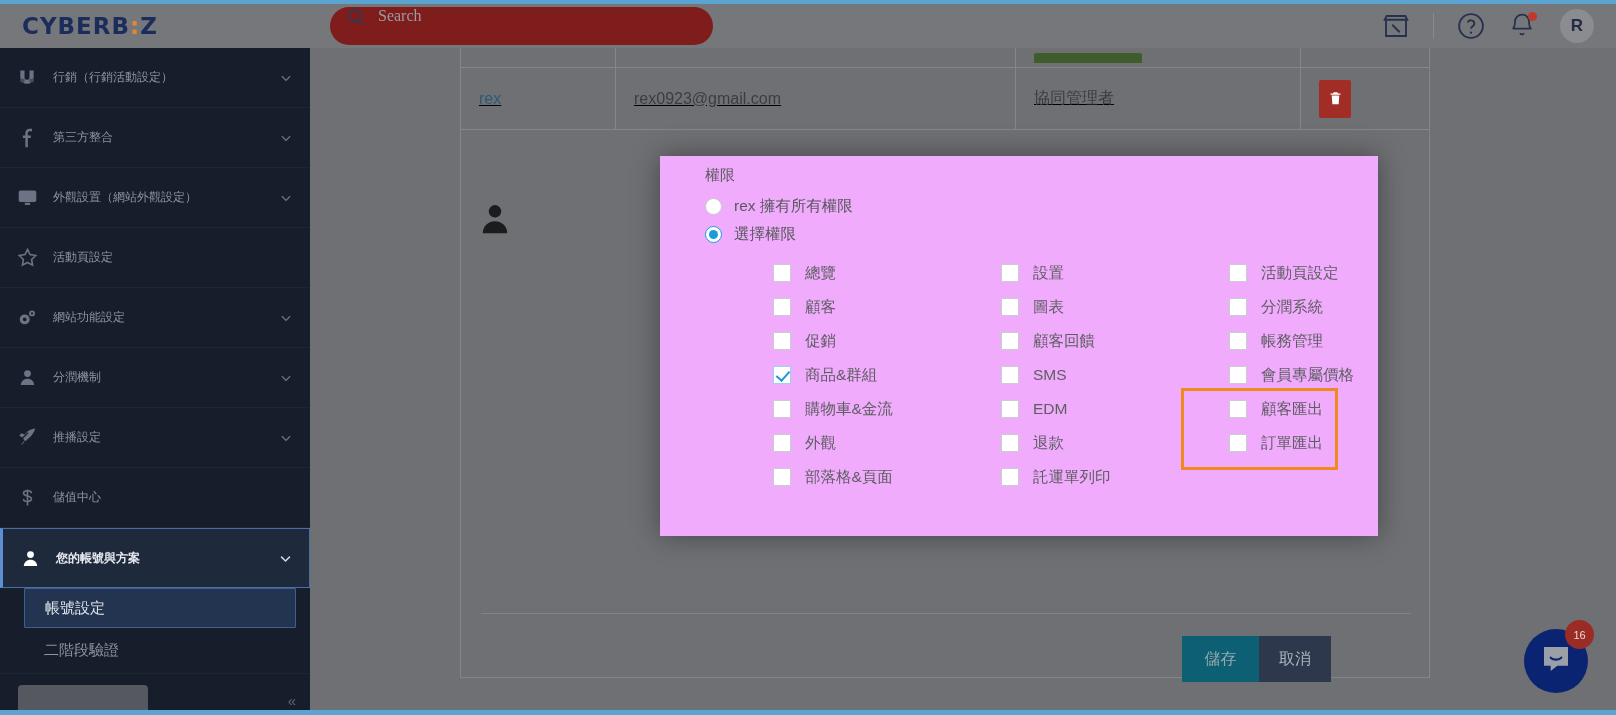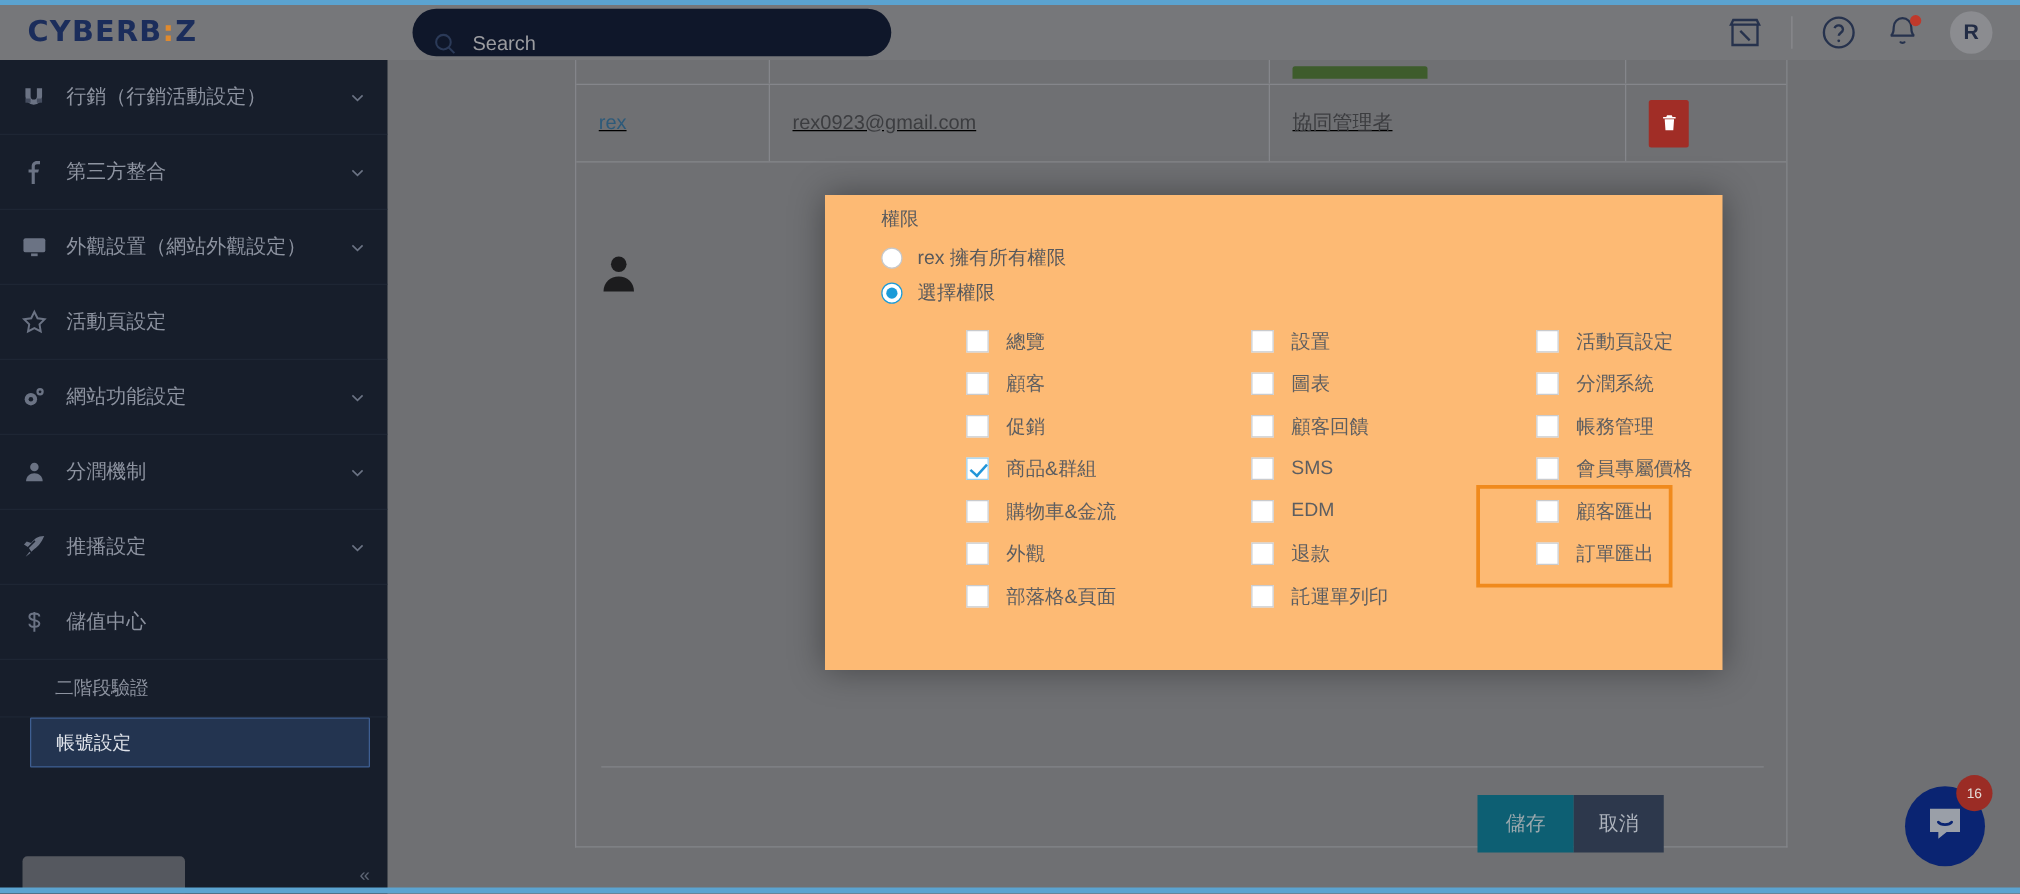--- a/index.html
+++ b/index.html
@@ -17,43 +17,43 @@
 
   
   .header {
     position: absolute; left: 0; top: 4px; width: 1616px; height: 44px;
     background: #76777a; z-index: 40; display: flex; align-items: center;
   }
   .logo-wrap { width: 320px; height: 44px; display: flex; align-items: center; padding-left: 22px; }
   .logo { font-size: 23px; font-weight: 700; letter-spacing: 1px; color: #1b2d5b; line-height: 1; font-family: "DejaVu Sans", sans-serif; }
   .logo .dots { color: #e08a2e; }
   .search-box {
-    width: 383px; height: 38px; background: #0f172a; border-radius: 19px;
-    display: flex; align-items: flex-end; padding: 0 16px; margin-left: 10px;
+    width: 383px; height: 38px; background: #7f1d1d; border-radius: 19px;
+    display: flex; align-items: flex-start; padding: 0 16px; margin-left: 10px; font-family: Liberation Serif, serif;
   }
   .search-icon { width: 20px; height: 20px; flex: 0 0 20px; margin-right: 12px; }
   .search-placeholder { color: #9b9ca0; font-size: 16px; }
   .header-right { margin-left: auto; display: flex; align-items: center; gap: 22px; padding-right: 22px; }
   .hdr-icon { width: 30px; height: 30px; position: relative; cursor: pointer; }
   .hdr-sep { width: 1px; height: 26px; background: #8a8b8e; }
   .bell-dot { position: absolute; right: 1px; top: 1px; width: 9px; height: 9px; border-radius: 50%; background: #c0392b; }
   .avatar {
     width: 34px; height: 34px; border-radius: 50%; background: #8b8c90;
     color: #222c45; display: flex; align-items: center; justify-content: center;
     font-size: 17px; font-weight: 600;
   }
 
   
   .sidebar {
     position: absolute; left: 0; top: 48px; width: 310px; height: 667px;
     background: #171e2b; z-index: 30; overflow: hidden;
   }
   .side-item {
     height: 60px; display: flex; align-items: center; padding: 0 16px 0 14px;
-    border-bottom: 1px solid #1e2634; color: #8d93a0; font-size: 16px; cursor: pointer;
+    border-bottom: 1px solid #1e2634; color: #8d93a0; font-size: 12px; cursor: pointer;
     position: relative;
   }
   .side-item .ico { width: 26px; flex: 0 0 26px; display: flex; align-items: center; justify-content: center; margin-right: 13px; }
   .side-item .lbl { flex: 1; white-space: nowrap; }
   .side-item .chev { width: 16px; flex: 0 0 16px; display: flex; align-items: center; justify-content: center; }
   .side-item.active {
     background: #1e293c; color: #e8eaf0; font-weight: 700;
     border: 1px solid #4a6fa5; border-left: 3px solid #5b8fd4;
   }
   .side-item.active .ico svg { fill: #ffffff; }
@@ -92,21 +92,21 @@
   }
   .green-badge { width: 108px; height: 10px; background: #3e5c2c; border-radius: 2px 2px 0 0; }
 
   
   .person-row { position: absolute; left: 151px; top: 132px; width: 968px; height: 400px; }
   .person-ico { position: absolute; left: 17px; top: 20px; }
 
   
   .modal {
     position: absolute; left: 660px; top: 156px; width: 718px; height: 380px;
-    background: #fdba74; z-index: 20;
+    background: #f0abfc; z-index: 20;
     box-shadow: 0 0 26px rgba(0,0,0,0.38);
   }
   .modal-title { position: absolute; left: 45px; top: 10px; font-size: 15px; color: #5a5b5e; }
   .radio-list { position: absolute; left: 45px; top: 36px; }
   .radio-row { display: flex; align-items: center; height: 28px; cursor: pointer; }
   .radio {
     width: 17px; height: 17px; border-radius: 50%; border: 1px solid #c6c8cb;
     background: #fff; margin-right: 12px; flex: 0 0 17px;
     display: flex; align-items: center; justify-content: center;
   }
@@ -265,26 +265,40 @@
     <div class="side-item">
       <span class="ico">
         <svg width="19" height="19" viewBox="0 0 24 24" fill="none" stroke="#6b7384" stroke-width="2">
             <path d="M12 2v20M17 6.5c0-2-2.2-3-5-3s-5 1.2-5 3.2c0 4.6 10 2.4 10 7 0 2-2.2 3.3-5 3.3s-5-1.1-5-3.2"></path>
           </svg>
       </span>
       <span class="lbl">儲值中心</span>
       <span class="chev"></span>
     </div>
 
-
+    <div class="side-item active">
+      <span class="ico">
+        <svg width="19" height="19" viewBox="0 0 24 24" fill="#ffffff">
+            <circle cx="12" cy="7" r="4.3"></circle>
+            <path d="M3.6 21.5c0-4.8 3.8-8 8.4-8s8.4 3.2 8.4 8z"></path>
+          </svg>
+      </span>
+      <span class="lbl">您的帳號與方案</span>
+      <span class="chev">
+        <svg width="15" height="15" viewBox="0 0 24 24" fill="none" stroke="#cfd6e2" stroke-width="2.4">
+            <path d="M5 9l7 7 7-7"></path>
+          </svg>
+      </span>
+    </div>
+
+    <div class="side-sub sel">
+      <span>帳號設定</span>
+    </div>
     <div class="side-sub">
       <span>二階段驗證</span>
-    </div>
-    <div class="side-sub sel">
-      <span>帳號設定</span>
     </div>
 
     <div class="side-bottom-pill"></div>
     <div class="collapse-ico">«</div>
   </div>
 
   <div class="header">
     <div class="logo-wrap">
       <div class="logo"><span>CYBERB</span><span class="dots">:</span><span>Z</span></div>
     </div>

